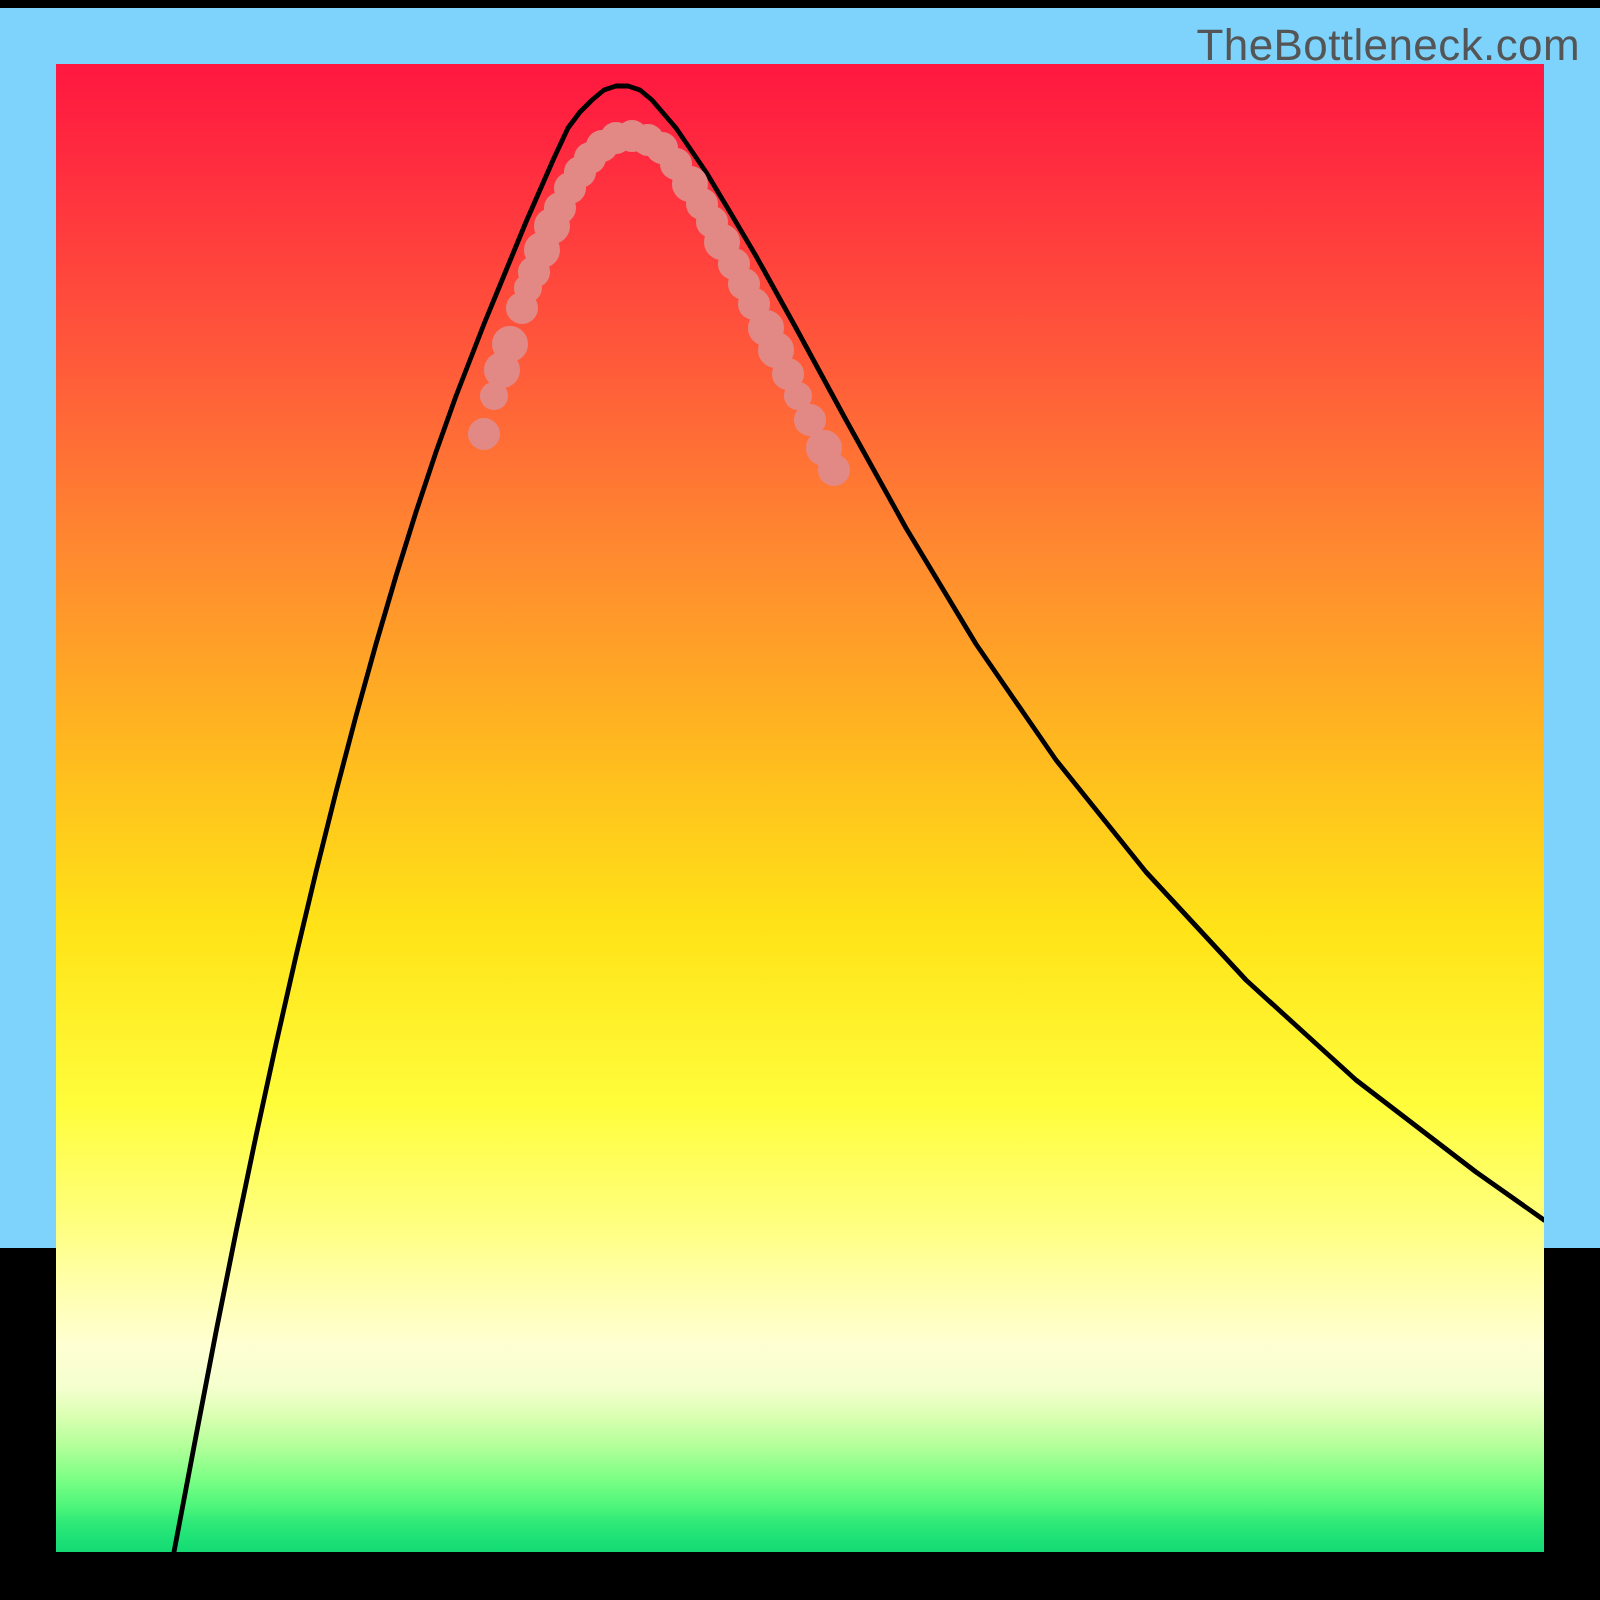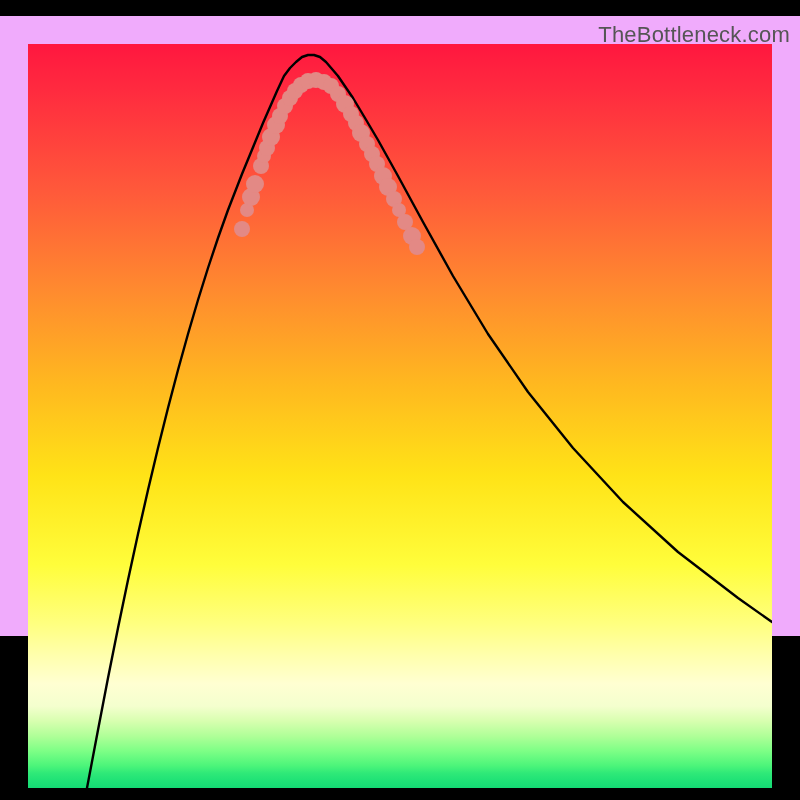--- a/index.html
+++ b/index.html
@@ -7,24 +7,24 @@
     padding: 0;
     width: 800px;
     height: 800px;
     overflow: hidden;
     background: #000;
     font-family: Arial, Helvetica, sans-serif;
   }
   .frame {
     position: absolute;
     left: 0;
-    top: 16px;
+    top: 4px;
     width: 800px;
     height: 620px;
-    background: #f0abfc;
+    background: #7dd3fc;
   }
   .plot-area {
     position: absolute;
     left: 28px;
     top: 28px;
     width: 744px;
     height: 744px;
     overflow: hidden;
   }
   .gradient {

